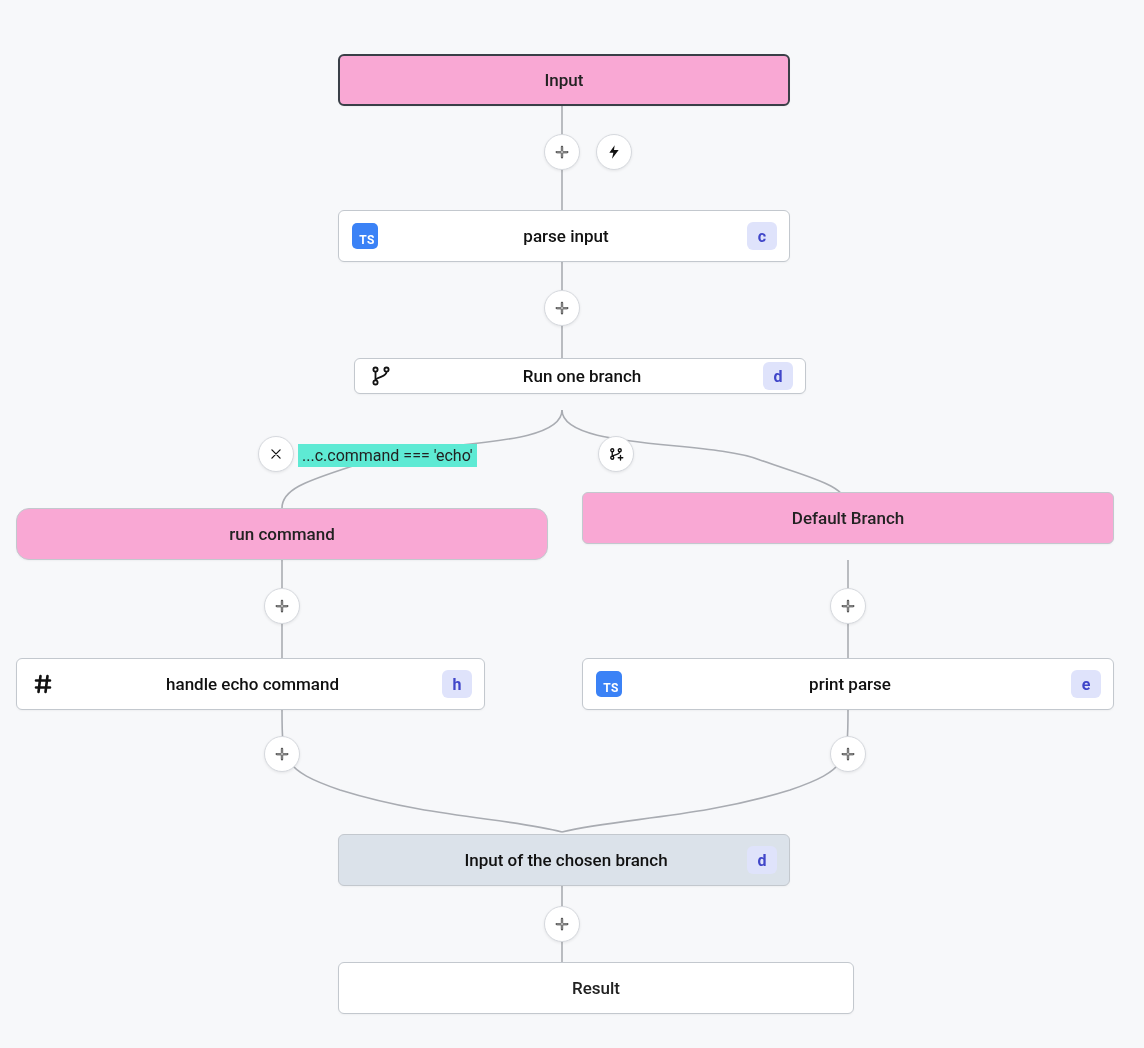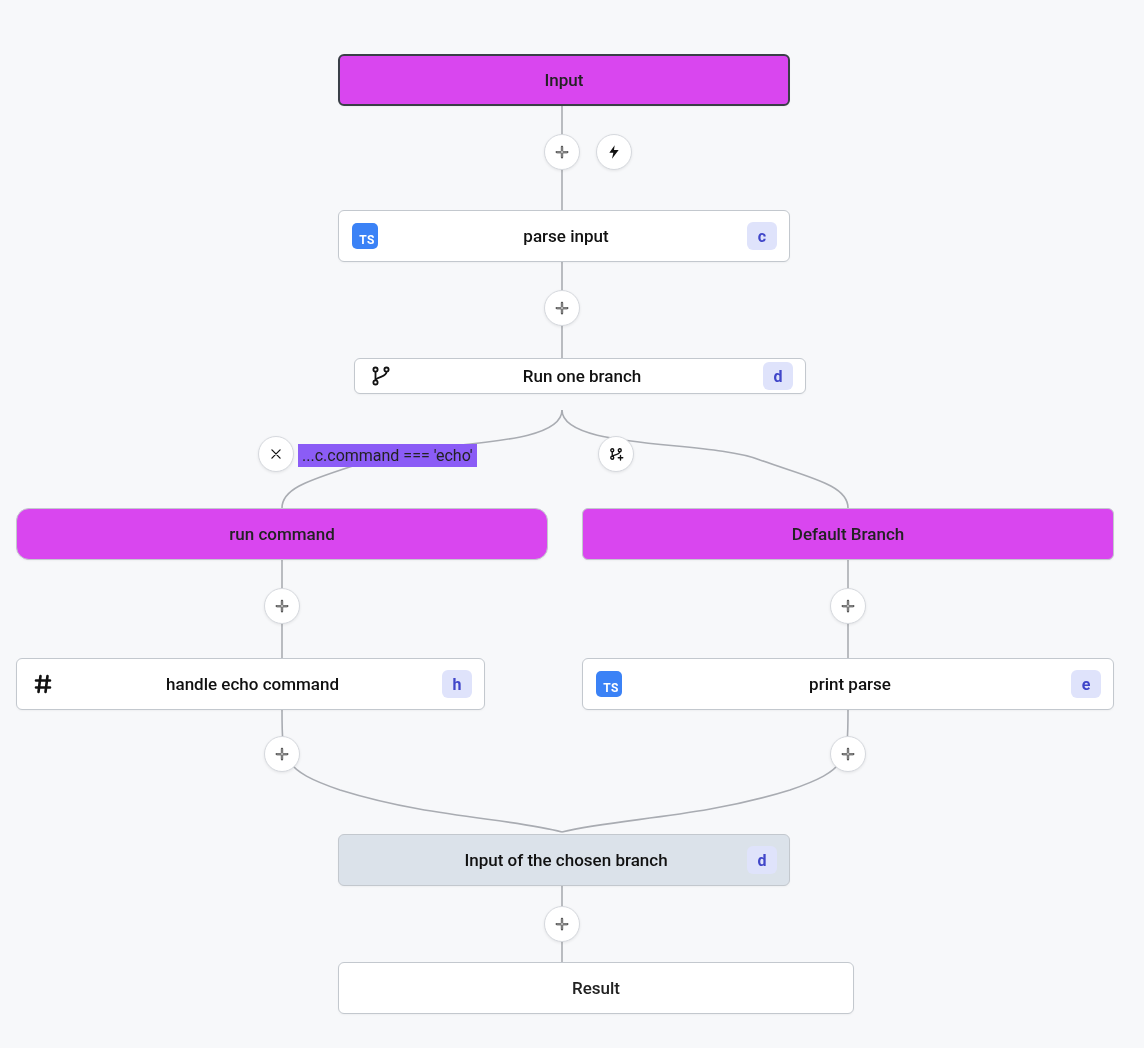--- a/index.html
+++ b/index.html
@@ -34,21 +34,21 @@
     position: absolute;
     box-sizing: border-box;
     border-radius: 6px;
     border: 1px solid #c3c8ce;
     background: #fff;
     display: flex;
     align-items: center;
     box-shadow: 0 1px 2px rgba(0,0,0,0.04);
   }
   .node.header {
-    background: #d946ef;
+    background: #f9a8d4;
     justify-content: center;
     font-size: 17px;
     font-weight: 500;
     color: #222;
   }
   .node.input {
     border: 2px solid #3a3f47;
   }
   .node.step {
     padding: 8px 12px;
@@ -112,21 +112,21 @@
     box-shadow: 0 1px 3px rgba(0,0,0,0.08);
     display: flex;
     align-items: center;
     justify-content: center;
     box-sizing: border-box;
   }
   .pill-btn svg { display:block; }
 
   .cond-label {
     position: absolute;
-    background: #8b5cf6;
+    background: #5eead4;
     font-size: 16px;
     color: #222;
     padding: 2px 4px;
   }
 </style>
 </head>
 <body>
 
 <div class="canvas">
 
@@ -173,21 +173,21 @@
         <path d="M18 7.3 C18 13, 10 12, 6 16" stroke="#111" stroke-width="2" fill="none"></path>
       </svg>
     </div>
     <span class="label">Run one branch</span>
     <div class="hotkey">d</div>
   </div>
 
   <div class="node header" style="left:16px; top:508px; width:532px; height:52px;border-radius:13px;">
     <span>run command</span>
   </div>
-  <div class="node header" style="left:582px; top:508px; width:532px; height:52px;">
+  <div class="node header" style="left:582px; top:492px; width:532px; height:52px;">
     <span>Default Branch</span>
   </div>
 
   <div class="node step" style="left:16px; top:658px; width:469px; height:52px;">
     <div class="icon-box">
       <svg width="24" height="24" viewBox="0 0 24 24">
         <path d="M5 8.5 H19 M5 15.5 H19 M9.5 4 L7.5 20 M16.5 4 L14.5 20" stroke="#111" stroke-width="2.6" stroke-linecap="round" fill="none"></path>
       </svg>
     </div>
     <span class="label">handle echo command</span>

